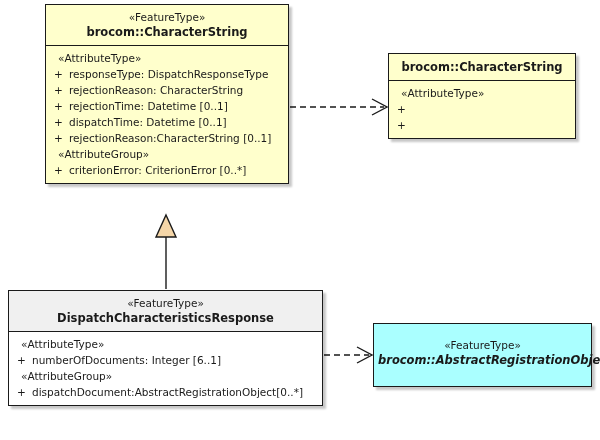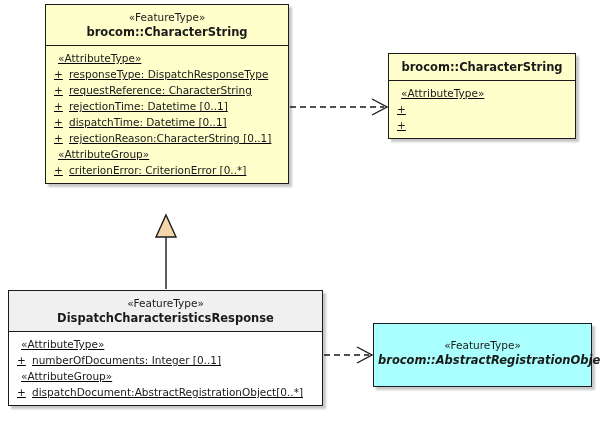--- a/index.html
+++ b/index.html
@@ -60,21 +60,20 @@
     color: #1a1a1a;
     line-height: 16px;
     white-space: nowrap;
   }
   .class-name.abstract {
     font-style: italic;
   }
   .uml-class .body {
     box-sizing: border-box;
     padding: 4px 3px 5px 3px;
-    text-decoration: underline;
   }
   .group-label {
     font-size: 10.5px;
     color: #1a1a1a;
     line-height: 16px;
     padding-left: 9px;
     white-space: nowrap;
   }
   .attr-row {
     display: flex;
@@ -150,21 +149,21 @@
     <div class="body">
 
       <div class="group-label">«AttributeType»</div>
 
       <div class="attr-row">
         <span class="attr-vis">+</span>
         <span class="attr-text">responseType: DispatchResponseType</span>
       </div>
       <div class="attr-row">
         <span class="attr-vis">+</span>
-        <span class="attr-text">requestReference: CharacterString</span>
+        <span class="attr-text">rejectionReason: CharacterString</span>
       </div>
       <div class="attr-row">
         <span class="attr-vis">+</span>
         <span class="attr-text">rejectionTime: Datetime [0..1]</span>
       </div>
       <div class="attr-row">
         <span class="attr-vis">+</span>
         <span class="attr-text">dispatchTime: Datetime [0..1]</span>
       </div>
       <div class="attr-row">
@@ -204,21 +203,21 @@
     <div class="header">
       <div class="stereotype">«FeatureType»</div>
       <div class="class-name">DispatchCharacteristicsResponse</div>
     </div>
     <div class="body">
 
       <div class="group-label">«AttributeType»</div>
 
       <div class="attr-row">
         <span class="attr-vis">+</span>
-        <span class="attr-text">numberOfDocuments: Integer [0..1]</span>
+        <span class="attr-text">numberOfDocuments: Integer [6..1]</span>
       </div>
 
       <div class="group-label">«AttributeGroup»</div>
 
       <div class="attr-row">
         <span class="attr-vis">+</span>
         <span class="attr-text">dispatchDocument:AbstractRegistrationObject[0..*]</span>
       </div>
 
     </div>

